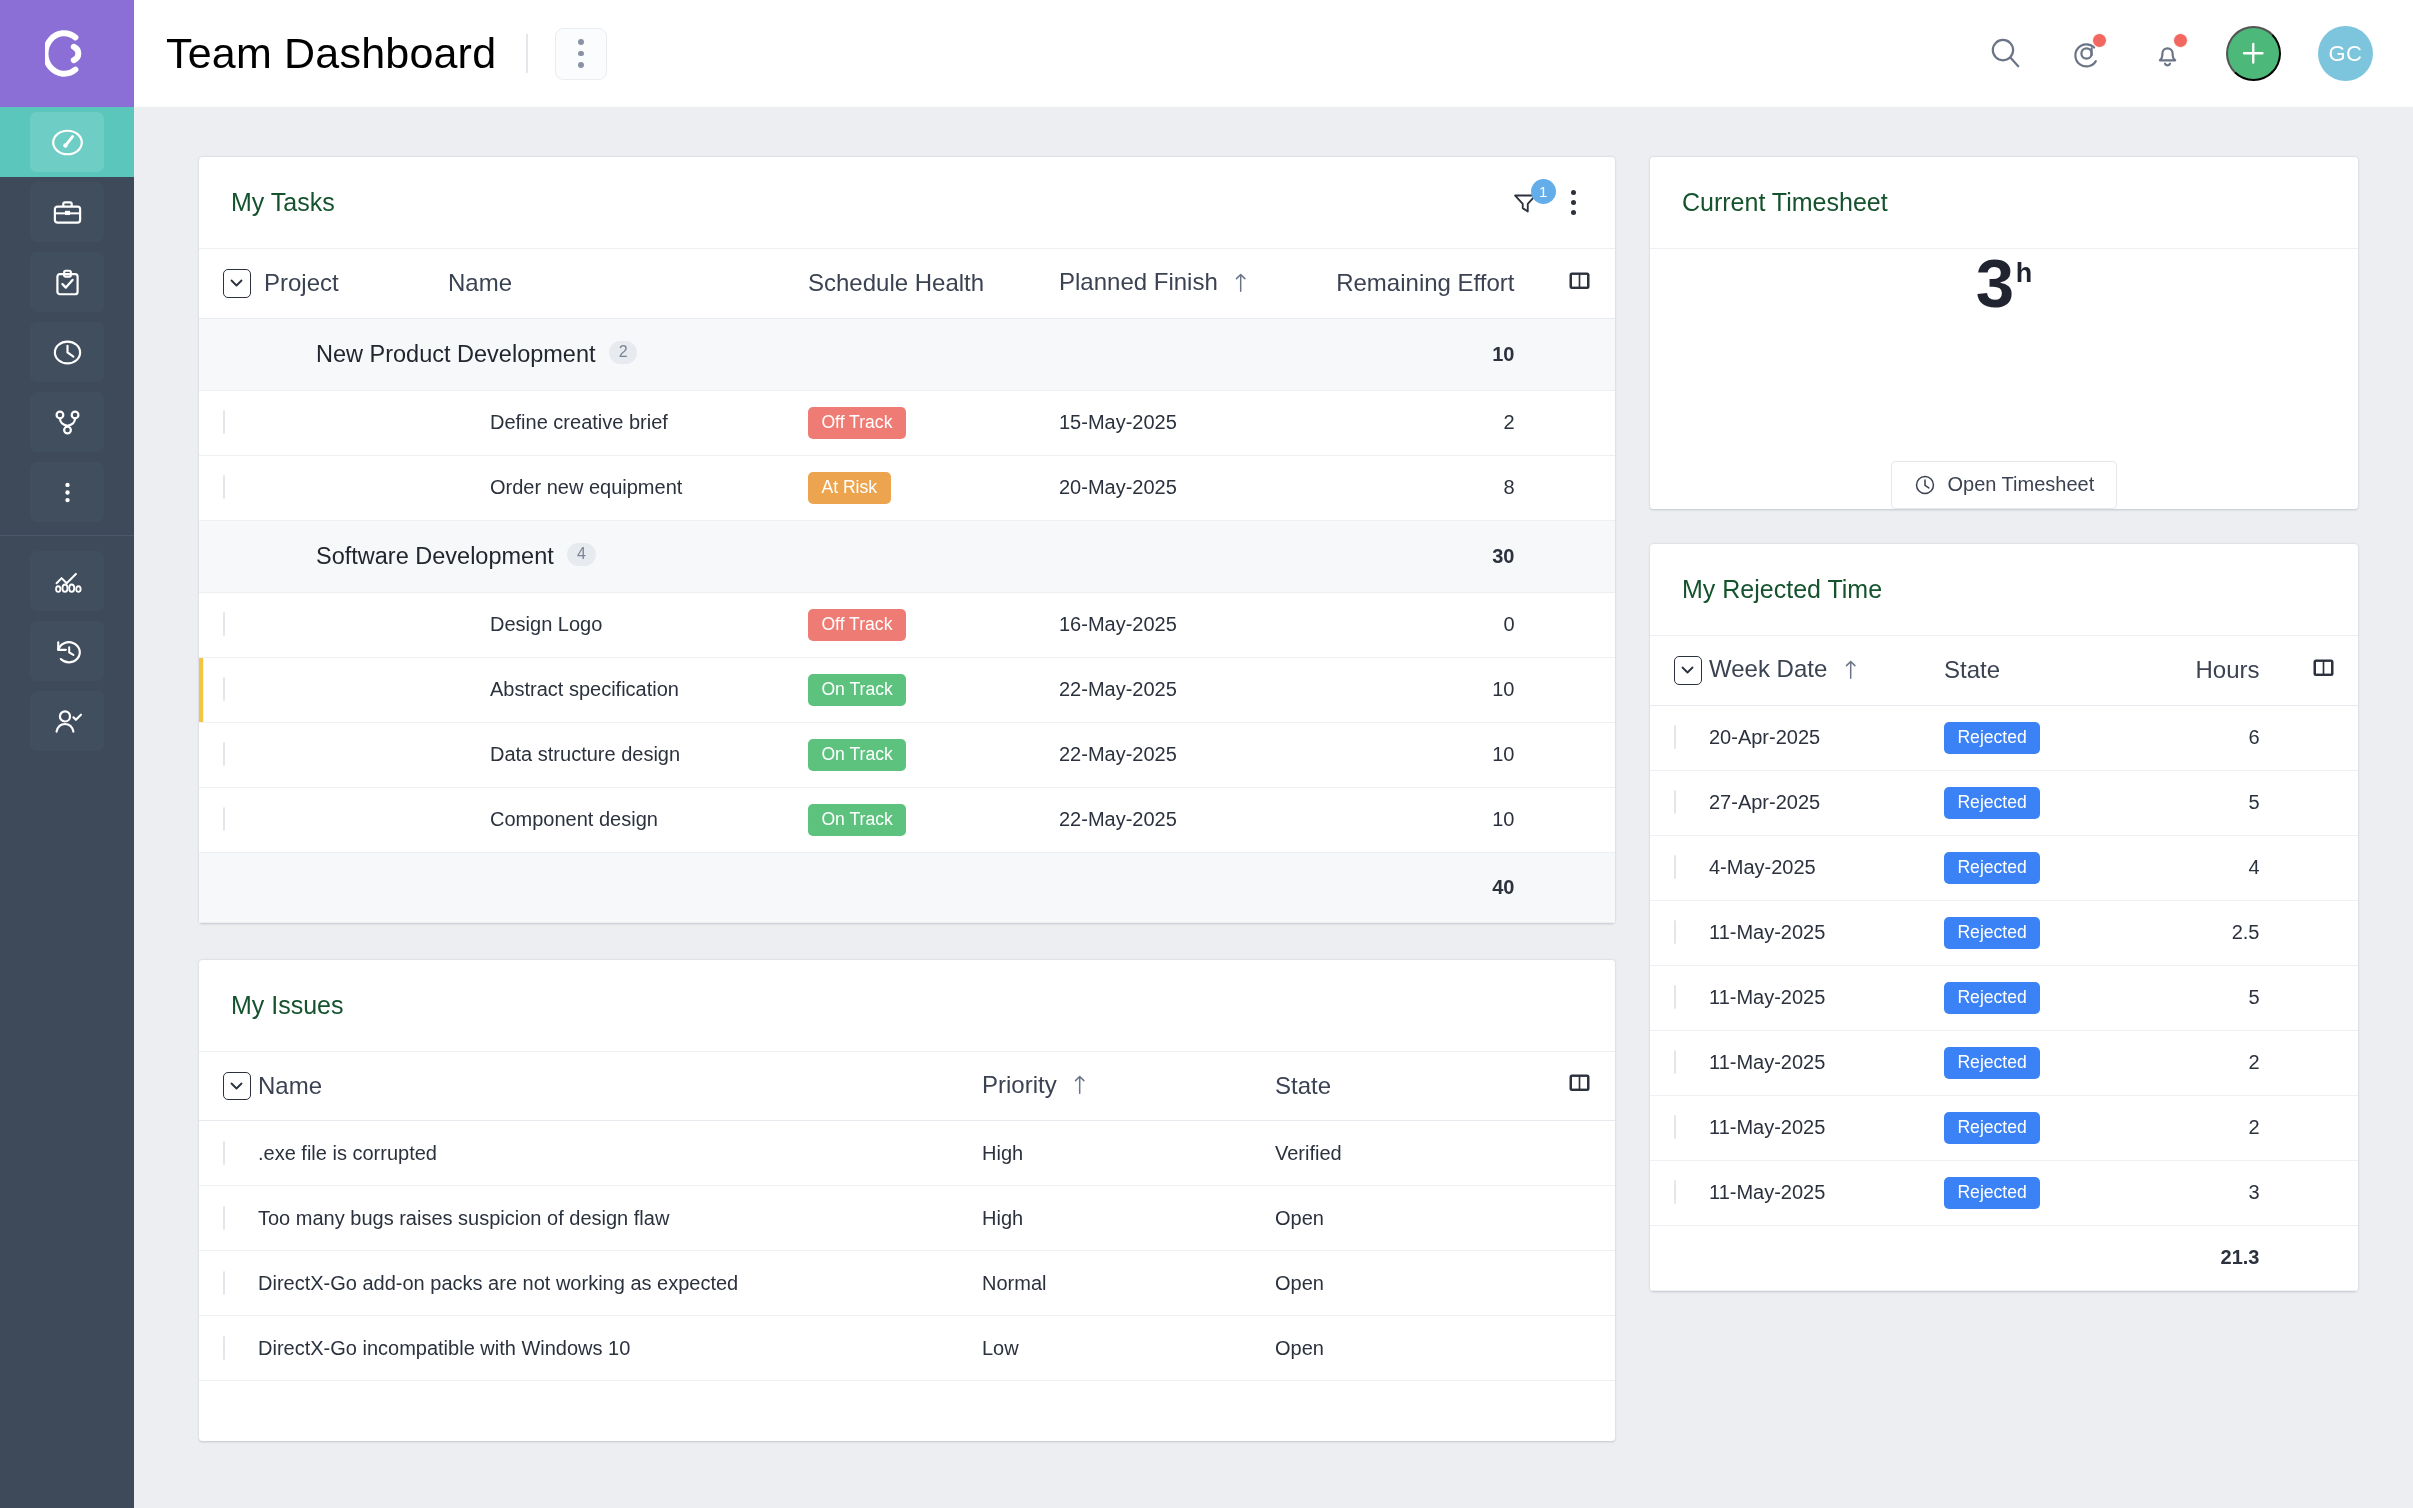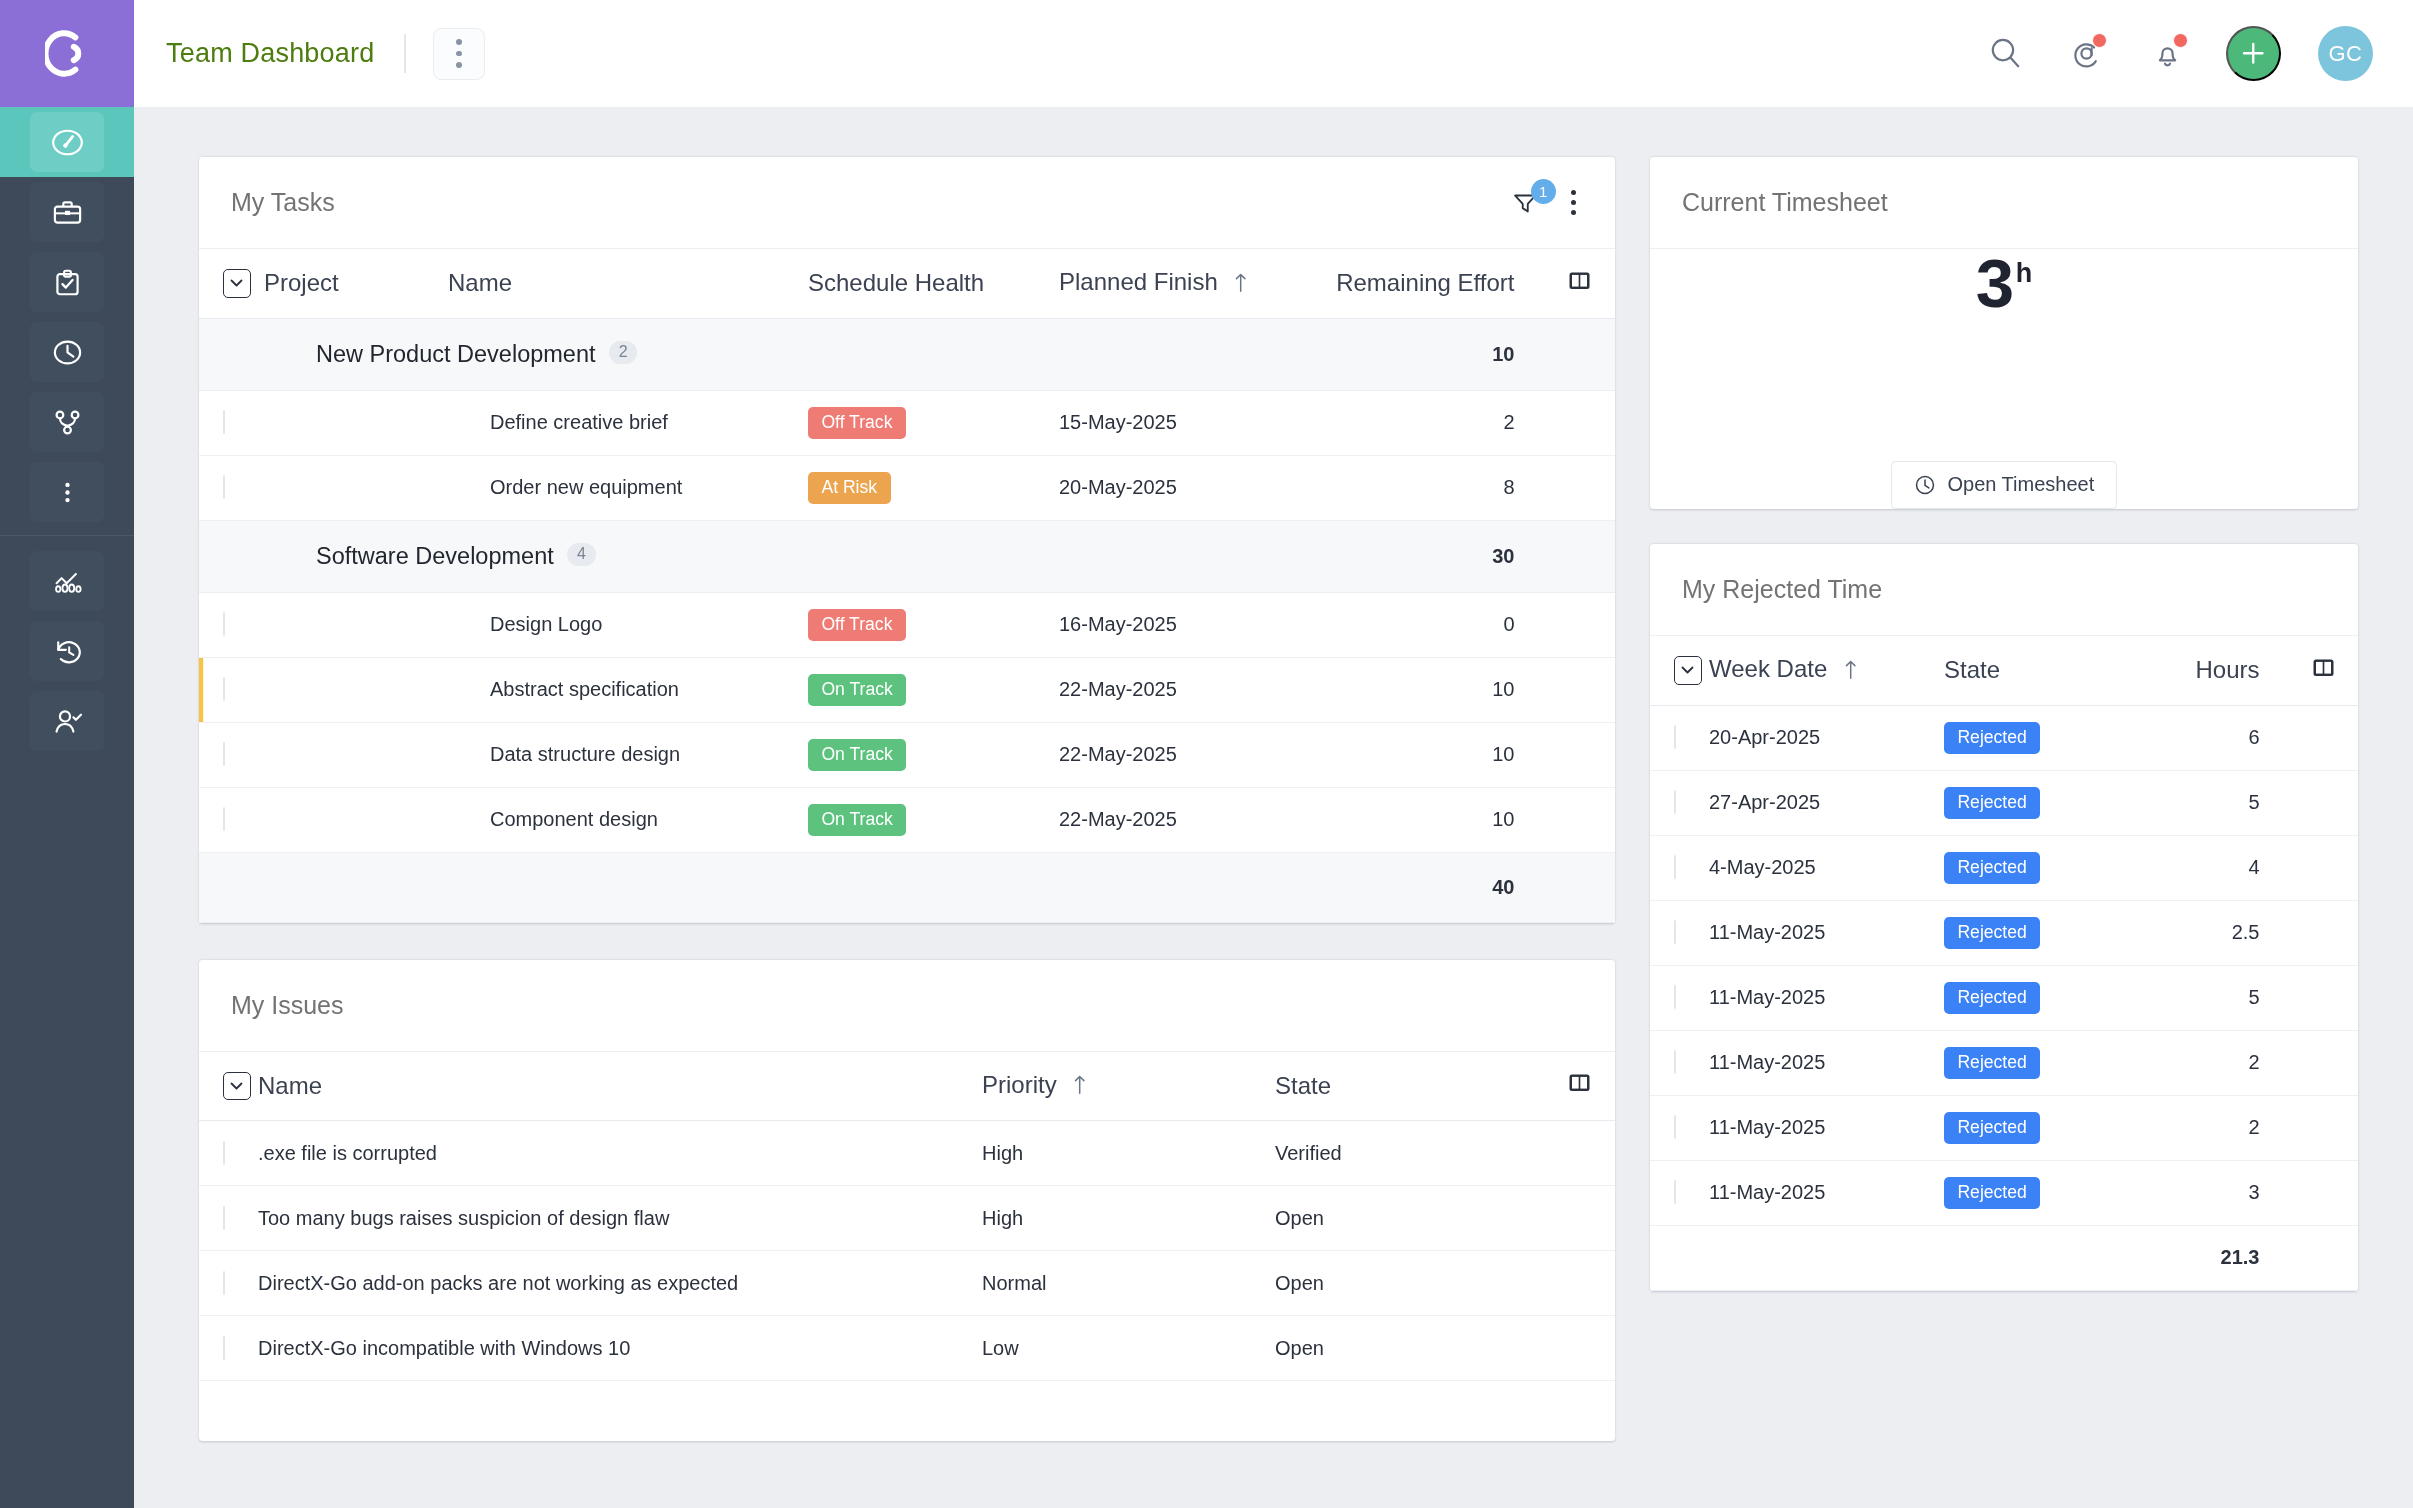--- a/index.html
+++ b/index.html
@@ -41,21 +41,21 @@
   
   .main { flex: 1 1 auto; height: 1508px; display: flex; flex-direction: column; min-width: 0; }
 
   
   .topbar {
     height: 107px; background: #ffffff;
     display: flex; align-items: center;
     padding: 0 40px 0 32px;
     flex: 0 0 107px;
   }
-  .page-title { font-size: 27px; color: #4d7c0f; font-weight: 400; letter-spacing: 0.2px; }
+  .page-title { font-size: 43px; color: #000000; font-weight: 400; letter-spacing: 0.2px; }
   .title-sep { width: 1.7px; height: 39px; background: #e4e7ec; margin: 0 27px 0 30px; }
   .kebab-btn {
     width: 52px; height: 52px; border-radius: 8.4px;
     border: 1.3px solid #e9ecf1; background: #fbfcfd;
     display: flex; flex-direction: column; align-items: center; justify-content: center; gap: 5.9px;
   }
   .kebab-btn i { width: 5.9px; height: 5.9px; border-radius: 50%; background: #8a93a5; display: block; }
   .topbar-spacer { flex: 1 1 auto; }
   .topbar-actions { display: flex; align-items: center; gap: 37px; }
   .icon-btn { position: relative; width: 44px; height: 44px; display: flex; align-items: center; justify-content: center; }
@@ -86,21 +86,21 @@
 
   .card {
     background: #fff; border-radius: 3.4px;
     box-shadow: 0 0.8px 2.5px rgba(30,40,60,.13), 0 0.8px 1.7px rgba(30,40,60,.07);
   }
   .card-head {
     height: 92px; display: flex; align-items: center;
     padding: 0 34px 0 32px;
     border-bottom: 0.8px solid #edeff3;
   }
-  .card-title { font-size: 25px; color: #737373; font-weight: 400; }
+  .card-title { font-size: 25px; color: #14532d; font-weight: 400; }
   .card-head-spacer { flex: 1 1 auto; }
   .head-tools { display: flex; align-items: center; gap: 22px; }
   .filter-wrap { position: relative; width: 37px; height: 37px; display:flex; align-items:center; justify-content:center; }
   .filter-badge {
     position: absolute; top: -5px; right: -11.7px;
     min-width: 25px; height: 25px; padding: 0 5.9px; border-radius: 12.6px;
     background: #63adeb; color: #fff; font-size: 15px;
     display: flex; align-items: center; justify-content: center;
   }
   .vdots { display: flex; flex-direction: column; gap: 5px; align-items: center; padding: 5px; }

